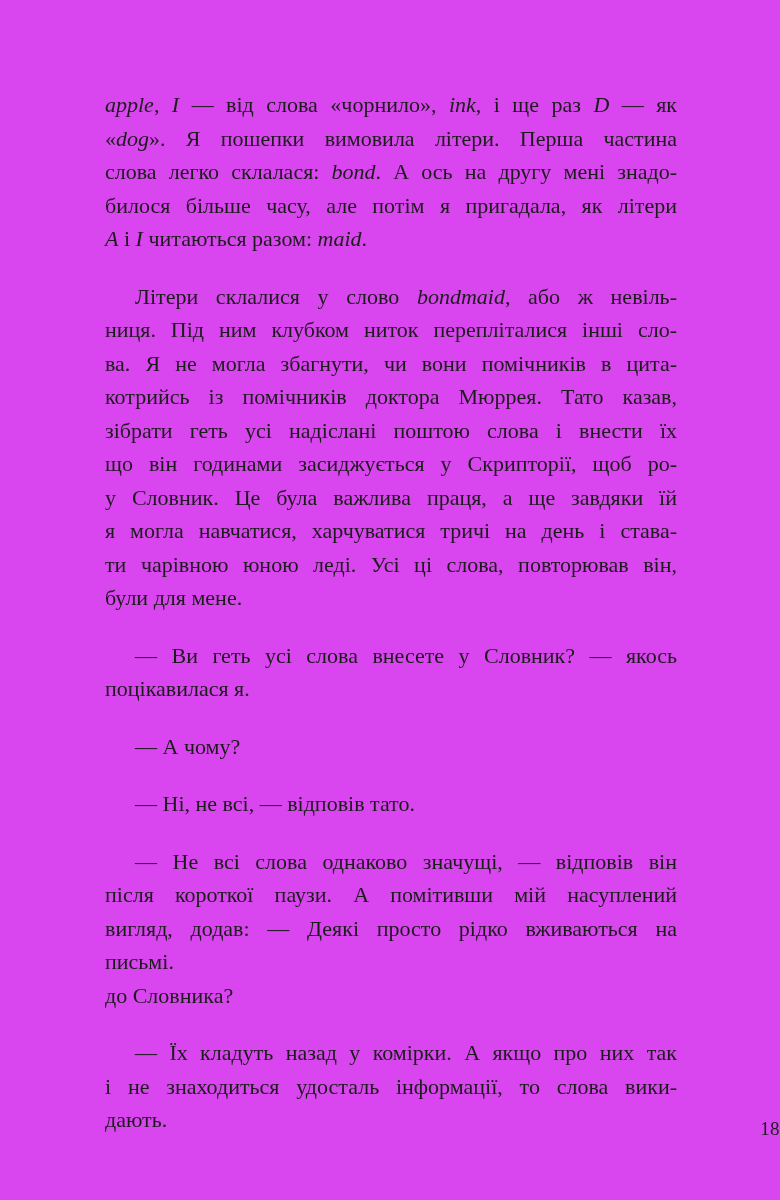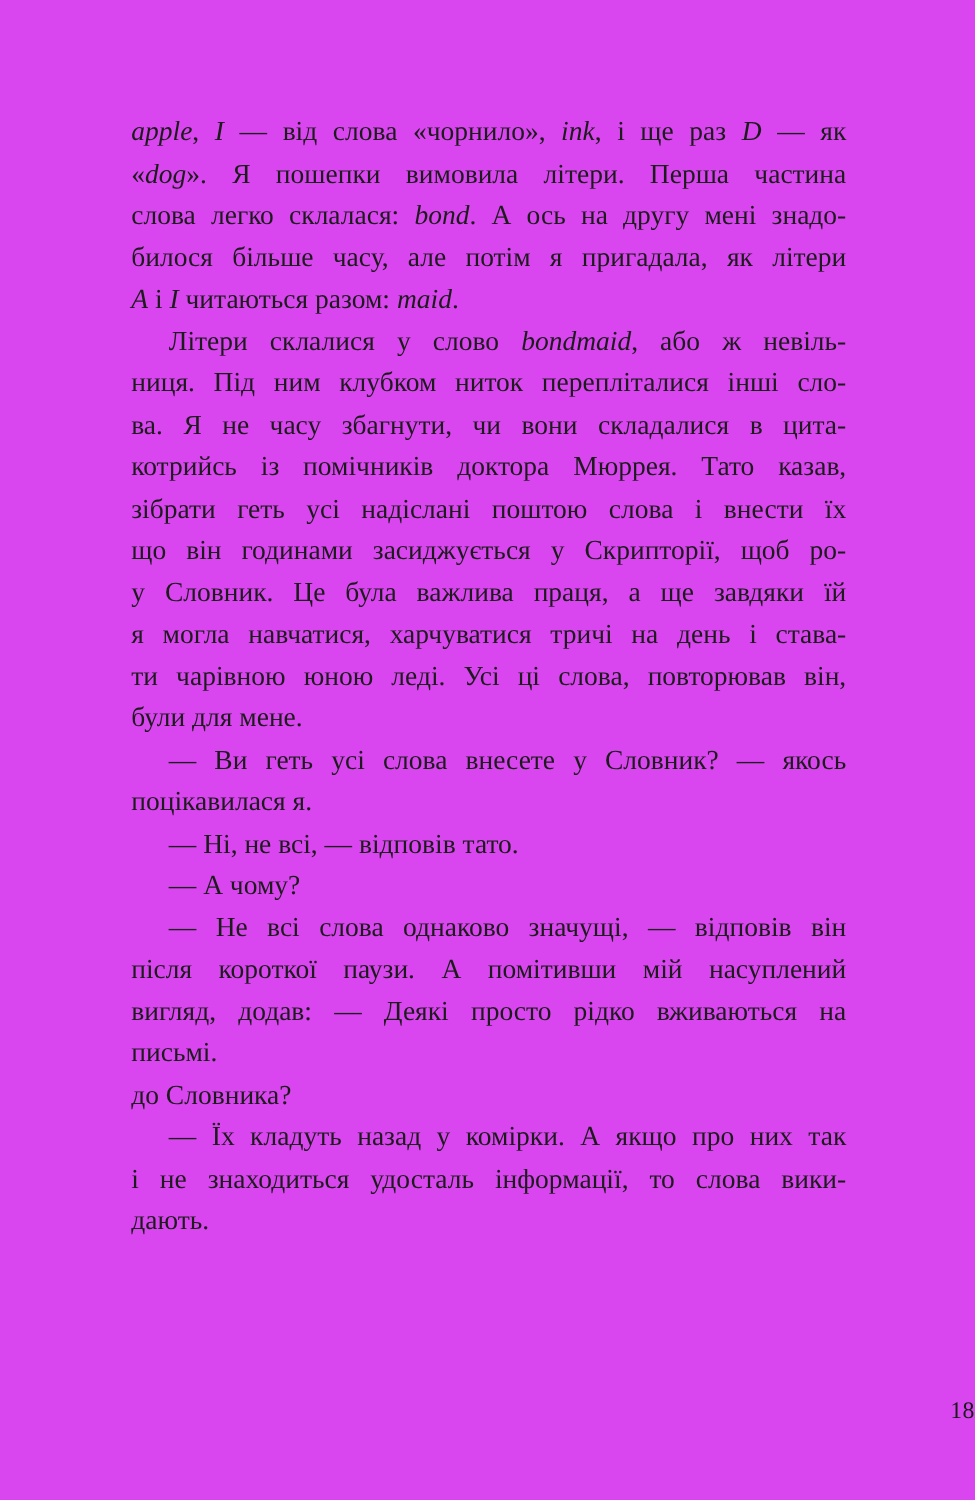--- a/index.html
+++ b/index.html
@@ -36,20 +36,21 @@
   .line {
     text-align: justify;
     text-align-last: justify;
     white-space: normal;
   }
   .line.last {
     text-align-last: left;
   }
   .line.first-indent {
     text-indent: 30px;
+    margin-top: 24px;
   }
   .it {
     font-style: italic;
   }
   .page-number {
     position: absolute;
     top: 1118px;
     left: 0;
     width: 780px;
     text-align: right;
@@ -66,38 +67,38 @@
       <div class="para">
         <div class="line"><span class="it">apple</span><span>, </span><span class="it">I</span><span> — від слова «чорнило», </span><span class="it">ink</span><span>, і ще раз </span><span class="it">D</span><span> — як</span></div>
         <div class="line"><span>«</span><span class="it">dog</span><span>». Я пошепки вимовила літери. Перша частина</span></div>
         <div class="line"><span>слова легко склалася: </span><span class="it">bond</span><span>. А ось на другу мені знадо-</span></div>
         <div class="line"><span>билося більше часу, але потім я пригадала, як літери</span></div>
         <div class="line last"><span class="it">A</span><span> і </span><span class="it">I</span><span> читаються разом: </span><span class="it">maid</span><span>.</span></div>
       </div>
       <div class="para">
         <div class="line first-indent"><span>Літери склалися у слово </span><span class="it">bondmaid</span><span>, або ж невіль-</span></div>
         <div class="line"><span>ниця. Під ним клубком ниток перепліталися інші сло-</span></div>
-        <div class="line"><span>ва. Я не часу збагнути, чи вони складалися в цита-</span></div>
+        <div class="line"><span>ва. Я не могла збагнути, чи вони помічників в цита-</span></div>
         <div class="line"><span>котрийсь із помічників доктора Мюррея. Тато казав,</span></div>
         <div class="line"><span>зібрати геть усі надіслані поштою слова і внести їх</span></div>
         <div class="line"><span>що він годинами засиджується у Скрипторії, щоб ро-</span></div>
         <div class="line"><span>у Словник. Це була важлива праця, а ще завдяки їй</span></div>
         <div class="line"><span>я могла навчатися, харчуватися тричі на день і става-</span></div>
         <div class="line"><span>ти чарівною юною леді. Усі ці слова, повторював він,</span></div>
         <div class="line last"><span>були для мене.</span></div>
       </div>
       <div class="para">
         <div class="line first-indent"><span>— Ви геть усі слова внесете у Словник? — якось</span></div>
         <div class="line last"><span>поцікавилася я.</span></div>
       </div>
       <div class="para">
-        <div class="line last first-indent"><span>— Ні, не всі, — відповів тато.</span></div>
+        <div class="line last first-indent"><span>— А чому?</span></div>
       </div>
       <div class="para">
-        <div class="line last first-indent"><span>— А чому?</span></div>
+        <div class="line last first-indent"><span>— Ні, не всі, — відповів тато.</span></div>
       </div>
       <div class="para">
         <div class="line first-indent"><span>— Не всі слова однаково значущі, — відповів він</span></div>
         <div class="line"><span>після короткої паузи. А помітивши мій насуплений</span></div>
         <div class="line"><span>вигляд, додав: — Деякі просто рідко вживаються на</span></div>
         <div class="line last"><span>письмі.</span></div>
       </div>
       <div class="para">
         <div class="line last"><span>до Словника?</span></div>
       </div>

